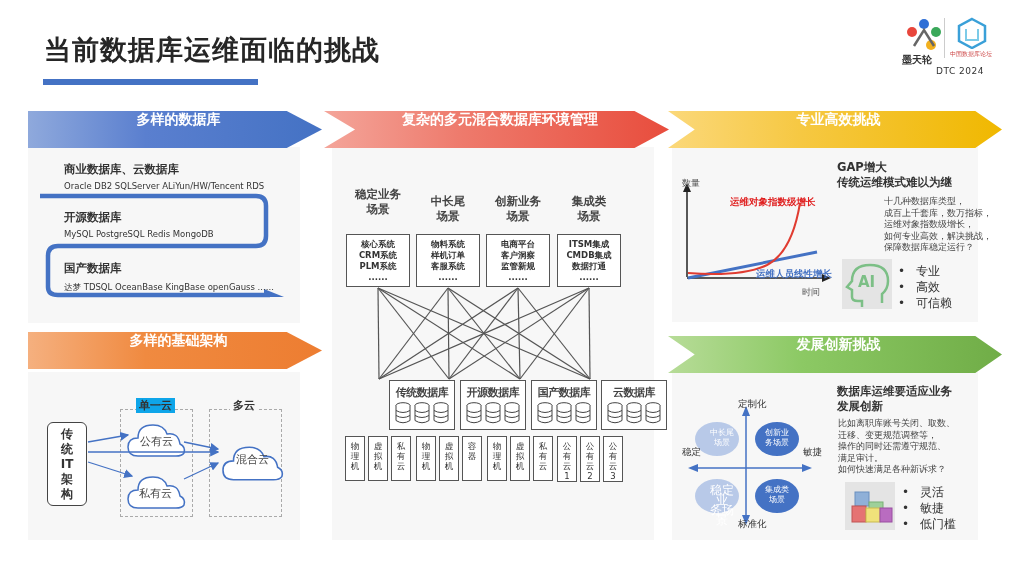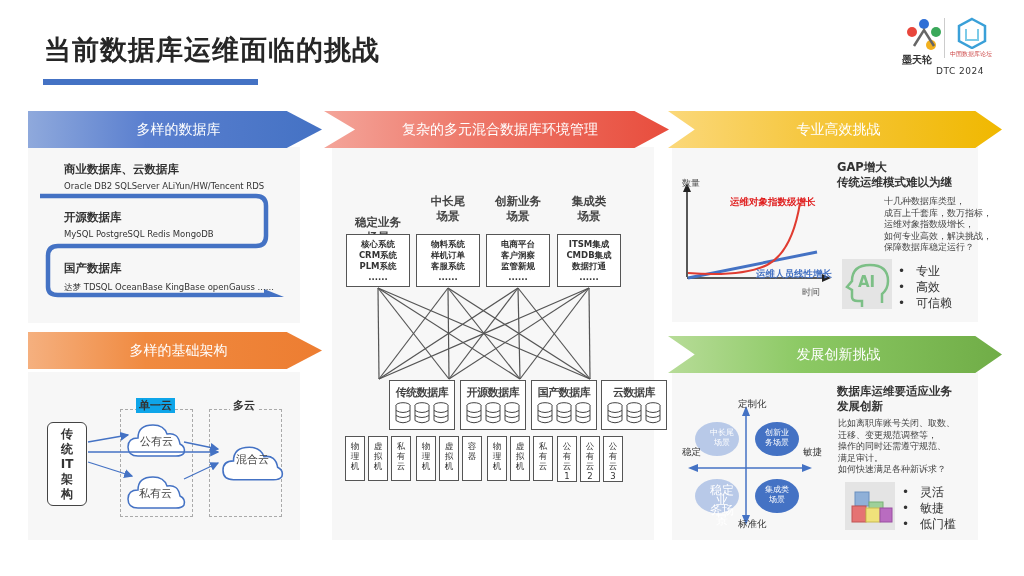--- a/index.html
+++ b/index.html
@@ -7,21 +7,21 @@
   body { position: relative; font-family: "DejaVu Sans", "Liberation Sans", sans-serif; color: #333; }
   .abs { position: absolute; }
 
   .title { left: 44px; top: 32px; font-size: 27px; font-weight: bold; color: #262626; letter-spacing: 1px; }
   .title-bar { left: 43px; top: 79px; width: 215px; height: 6px; background: #4472c4; }
   .logo-text1 { left: 902px; top: 53px; font-size: 10px; font-weight: bold; color: #333; }
   .logo-text2 { left: 950px; top: 50px; font-size: 6px; color: #c44; }
   .logo-dtc { left: 928px; top: 66px; font-size: 9px; color: #333; letter-spacing: 0.5px; padding-left: 8px; }
 
   .panel { background: #f7f7f7; }
-  .banner { display: flex; align-items: center; justify-content: center; color: #fff; font-weight: normal; font-size: 14px; padding-left: 7px; }
+  .banner { display: flex; justify-content: center; color: #fff; font-weight: bold; font-size: 14px; padding-left: 7px; }
   .banner span { position: relative; z-index: 2; }
 
   .b-blue { left: 28px; top: 111px; width: 294px; height: 37px;
     background: linear-gradient(90deg, #8fa9dc 0%, #5a7fcf 40%, #4472c4 100%);
     clip-path: polygon(0 0, 88% 0, 100% 50%, 88% 100%, 0 100%); }
   .b-red { left: 324px; top: 111px; width: 345px; height: 37px;
     background: linear-gradient(90deg, #f4a59a 0%, #ee7a6c 40%, #e84d3d 100%);
     clip-path: polygon(0 0, 90% 0, 100% 50%, 90% 100%, 0 100%, 9% 50%); }
   .b-yellow { left: 668px; top: 111px; width: 334px; height: 37px;
     background: linear-gradient(90deg, #fbd87a 0%, #f6c842 40%, #f0b800 100%);
@@ -253,21 +253,21 @@
   <rect x="7" y="24" width="14" height="16" fill="#e57373" stroke="#c05555"></rect>
   <rect x="21" y="26" width="14" height="14" fill="#f0e27a" stroke="#c9ba4e"></rect>
   <rect x="35" y="26" width="12" height="14" fill="#b96cc0" stroke="#9a4fa2"></rect>
 </svg>
 <div class="abs bullets" style="left:902px;top:484px;">
   <div>灵活</div>
   <div>敏捷</div>
   <div>低门槛</div>
 </div>
 
-<div class="abs scene-title" style="left: 343px; top: 187px; margin-top: 28px;">
+<div class="abs scene-title" style="left: 343px; top: 187px;">
     <div>稳定业务</div>
     <div>场景</div>
   </div>
 <div class="abs scene-box" style="left: 346px; top: 234px;">
     <div>核心系统</div>
     <div>CRM系统</div>
     <div>PLM系统</div>
     <div>......</div>
   </div>
 <div class="abs scene-title" style="left: 413px; top: 194px;">

